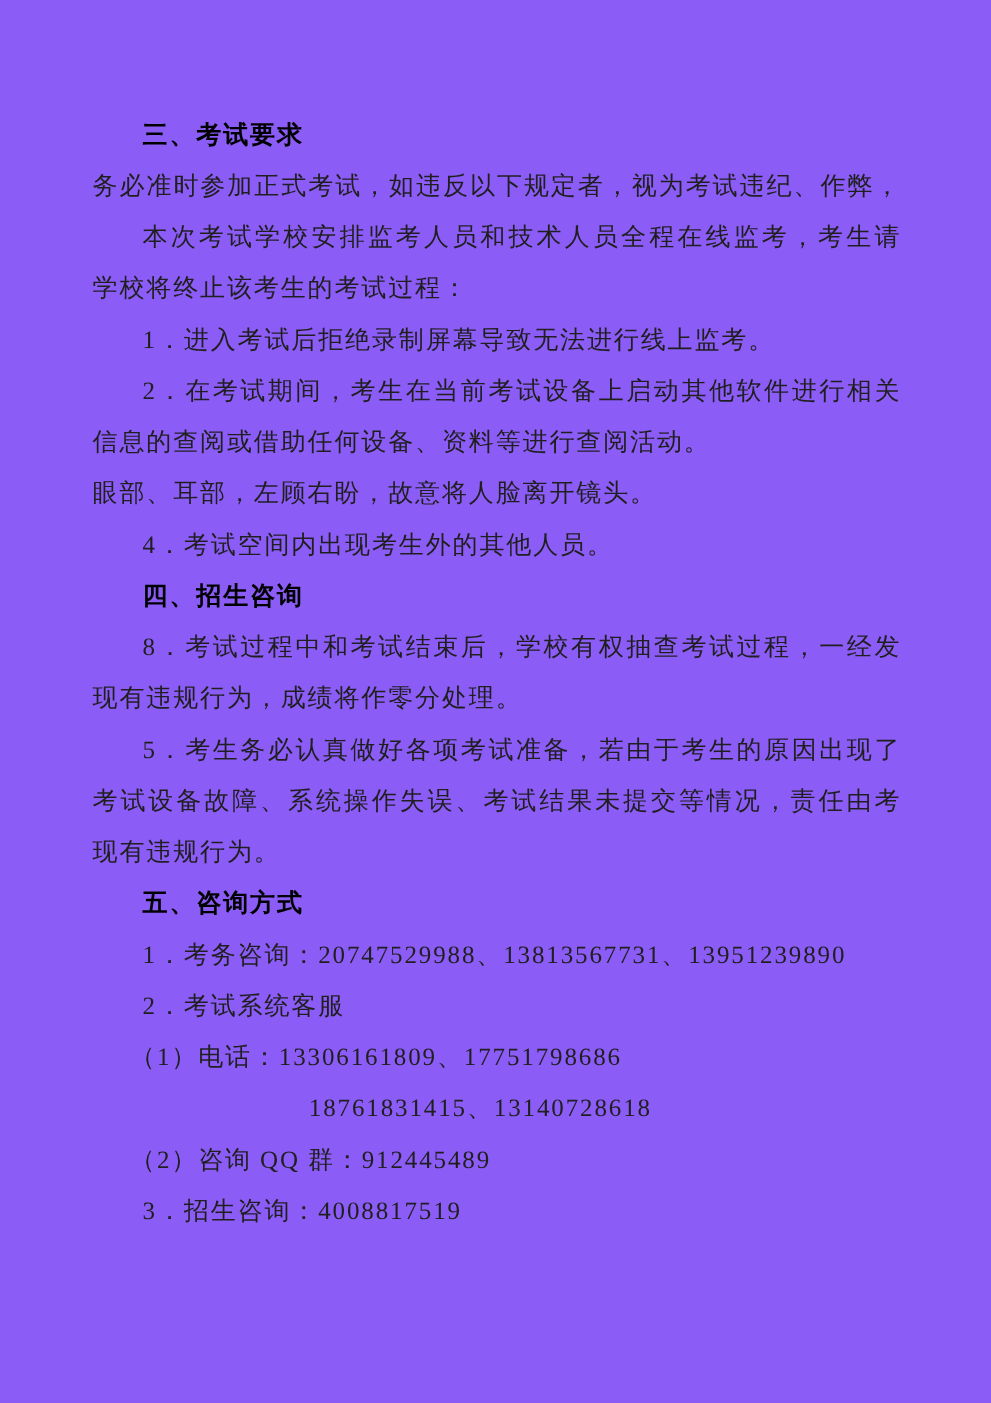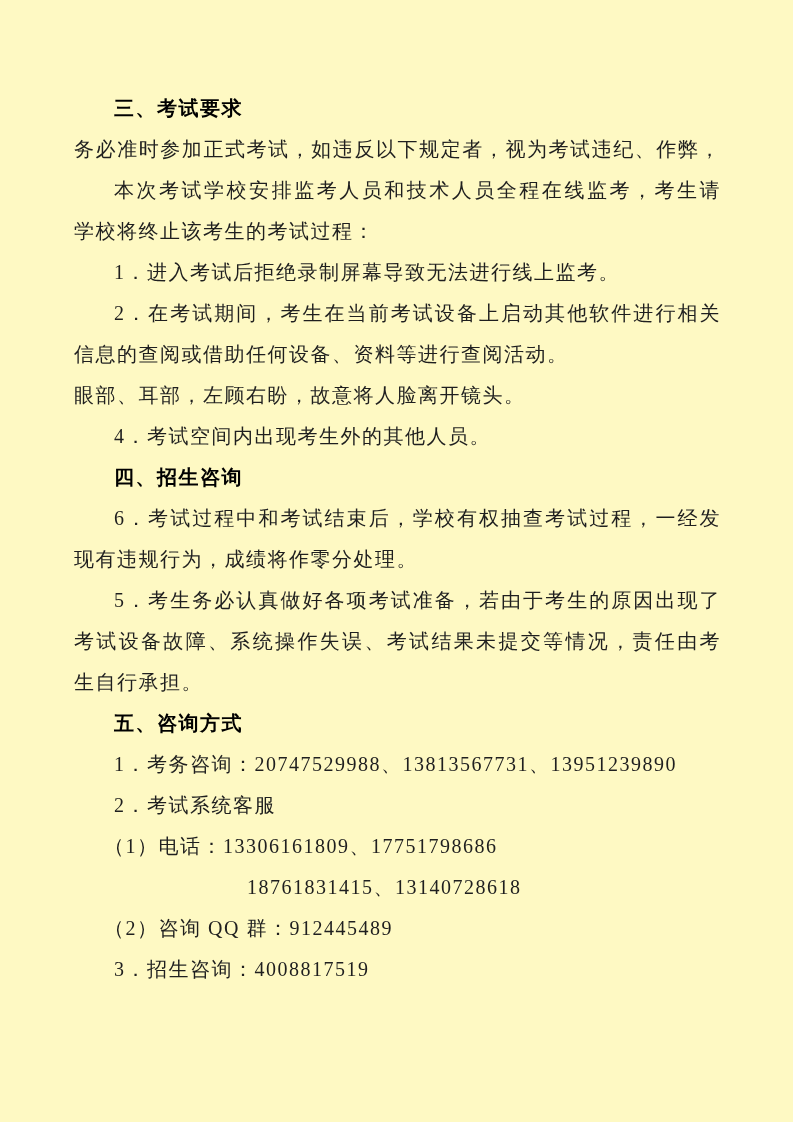--- a/index.html
+++ b/index.html
@@ -38,21 +38,21 @@
     color: #000000;
   }
   .indent-first { text-indent: 40px; }
   .indent-none  { text-indent: 0; }
   .indent-paren { text-indent: 30px; }
   .indent-cont  { text-indent: 173px; }
 </style>
 </head>
 <body>
 
-<div class="page" id="doc" style="background: #fef9c3; color: rgb(31, 31, 31);">
+<div class="page" id="doc" style="background: #8b5cf6; color: rgb(31, 31, 31);">
     <div>
       <div class="line heading indent-first" style="color: rgb(0, 0, 0);">三、考试要求</div>
       <div>
         <div class="line indent-none fill">务必准时参加正式考试，如违反以下规定者，视为考试违纪、作弊，</div>
         <div class="line indent-first fill">本次考试学校安排监考人员和技术人员全程在线监考，考生请</div>
         <div class="line indent-none">学校将终止该考生的考试过程：</div>
       </div>
       <div>
         <div class="line indent-first">1．进入考试后拒绝录制屏幕导致无法进行线上监考。</div>
       </div>
@@ -63,27 +63,27 @@
       <div>
         <div class="line indent-none">眼部、耳部，左顾右盼，故意将人脸离开镜头。</div>
       </div>
       <div>
         <div class="line indent-first">4．考试空间内出现考生外的其他人员。</div>
       </div>
     </div>
     <div>
       <div class="line heading indent-first" style="color: rgb(0, 0, 0);">四、招生咨询</div>
       <div>
-        <div class="line indent-first fill">6．考试过程中和考试结束后，学校有权抽查考试过程，一经发</div>
+        <div class="line indent-first fill">8．考试过程中和考试结束后，学校有权抽查考试过程，一经发</div>
         <div class="line indent-none">现有违规行为，成绩将作零分处理。</div>
       </div>
       <div>
         <div class="line indent-first fill">5．考生务必认真做好各项考试准备，若由于考生的原因出现了</div>
         <div class="line indent-none fill">考试设备故障、系统操作失误、考试结果未提交等情况，责任由考</div>
-        <div class="line indent-none">生自行承担。</div>
+        <div class="line indent-none">现有违规行为。</div>
       </div>
     </div>
     <div>
       <div class="line heading indent-first" style="color: rgb(0, 0, 0);">五、咨询方式</div>
       <div>
         <div class="line indent-first">1．考务咨询：20747529988、13813567731、13951239890</div>
       </div>
       <div>
         <div class="line indent-first">2．考试系统客服</div>
       </div>

